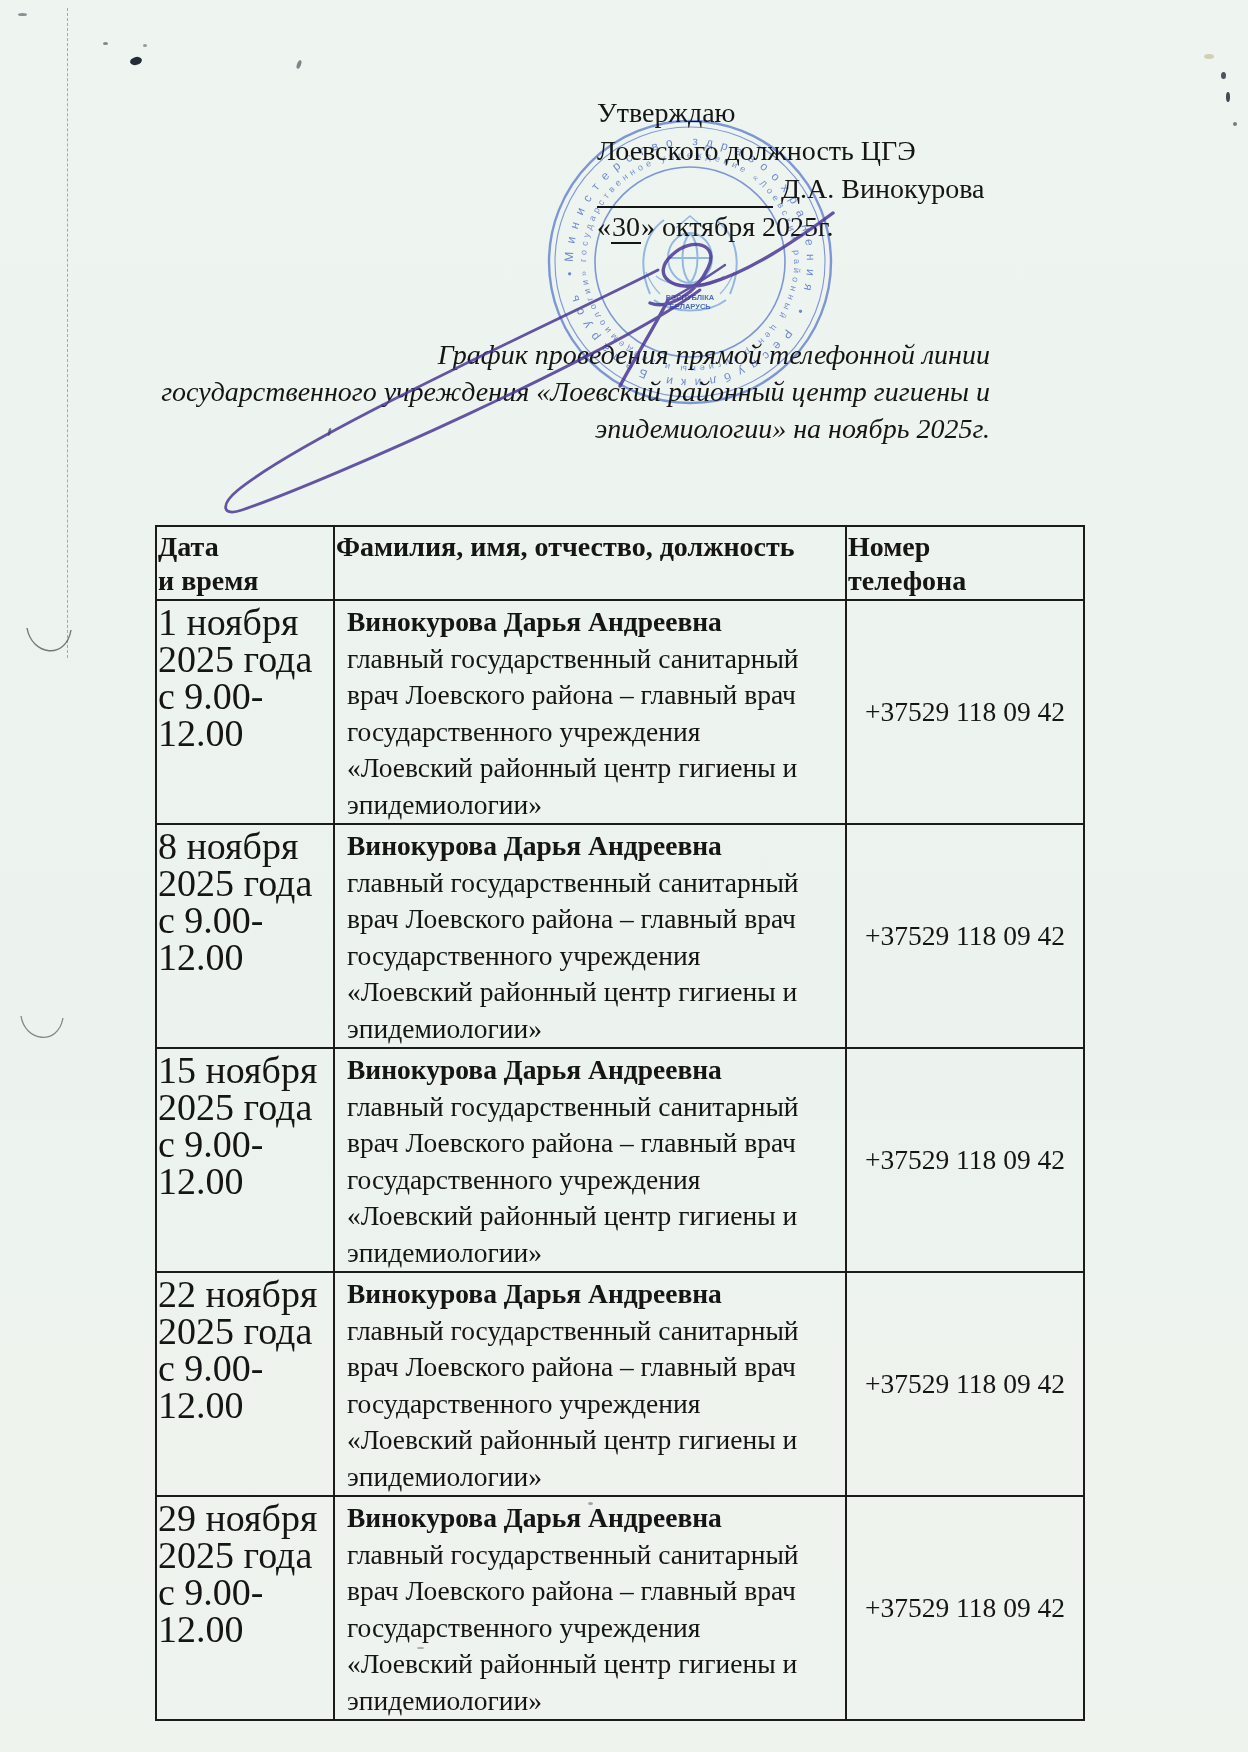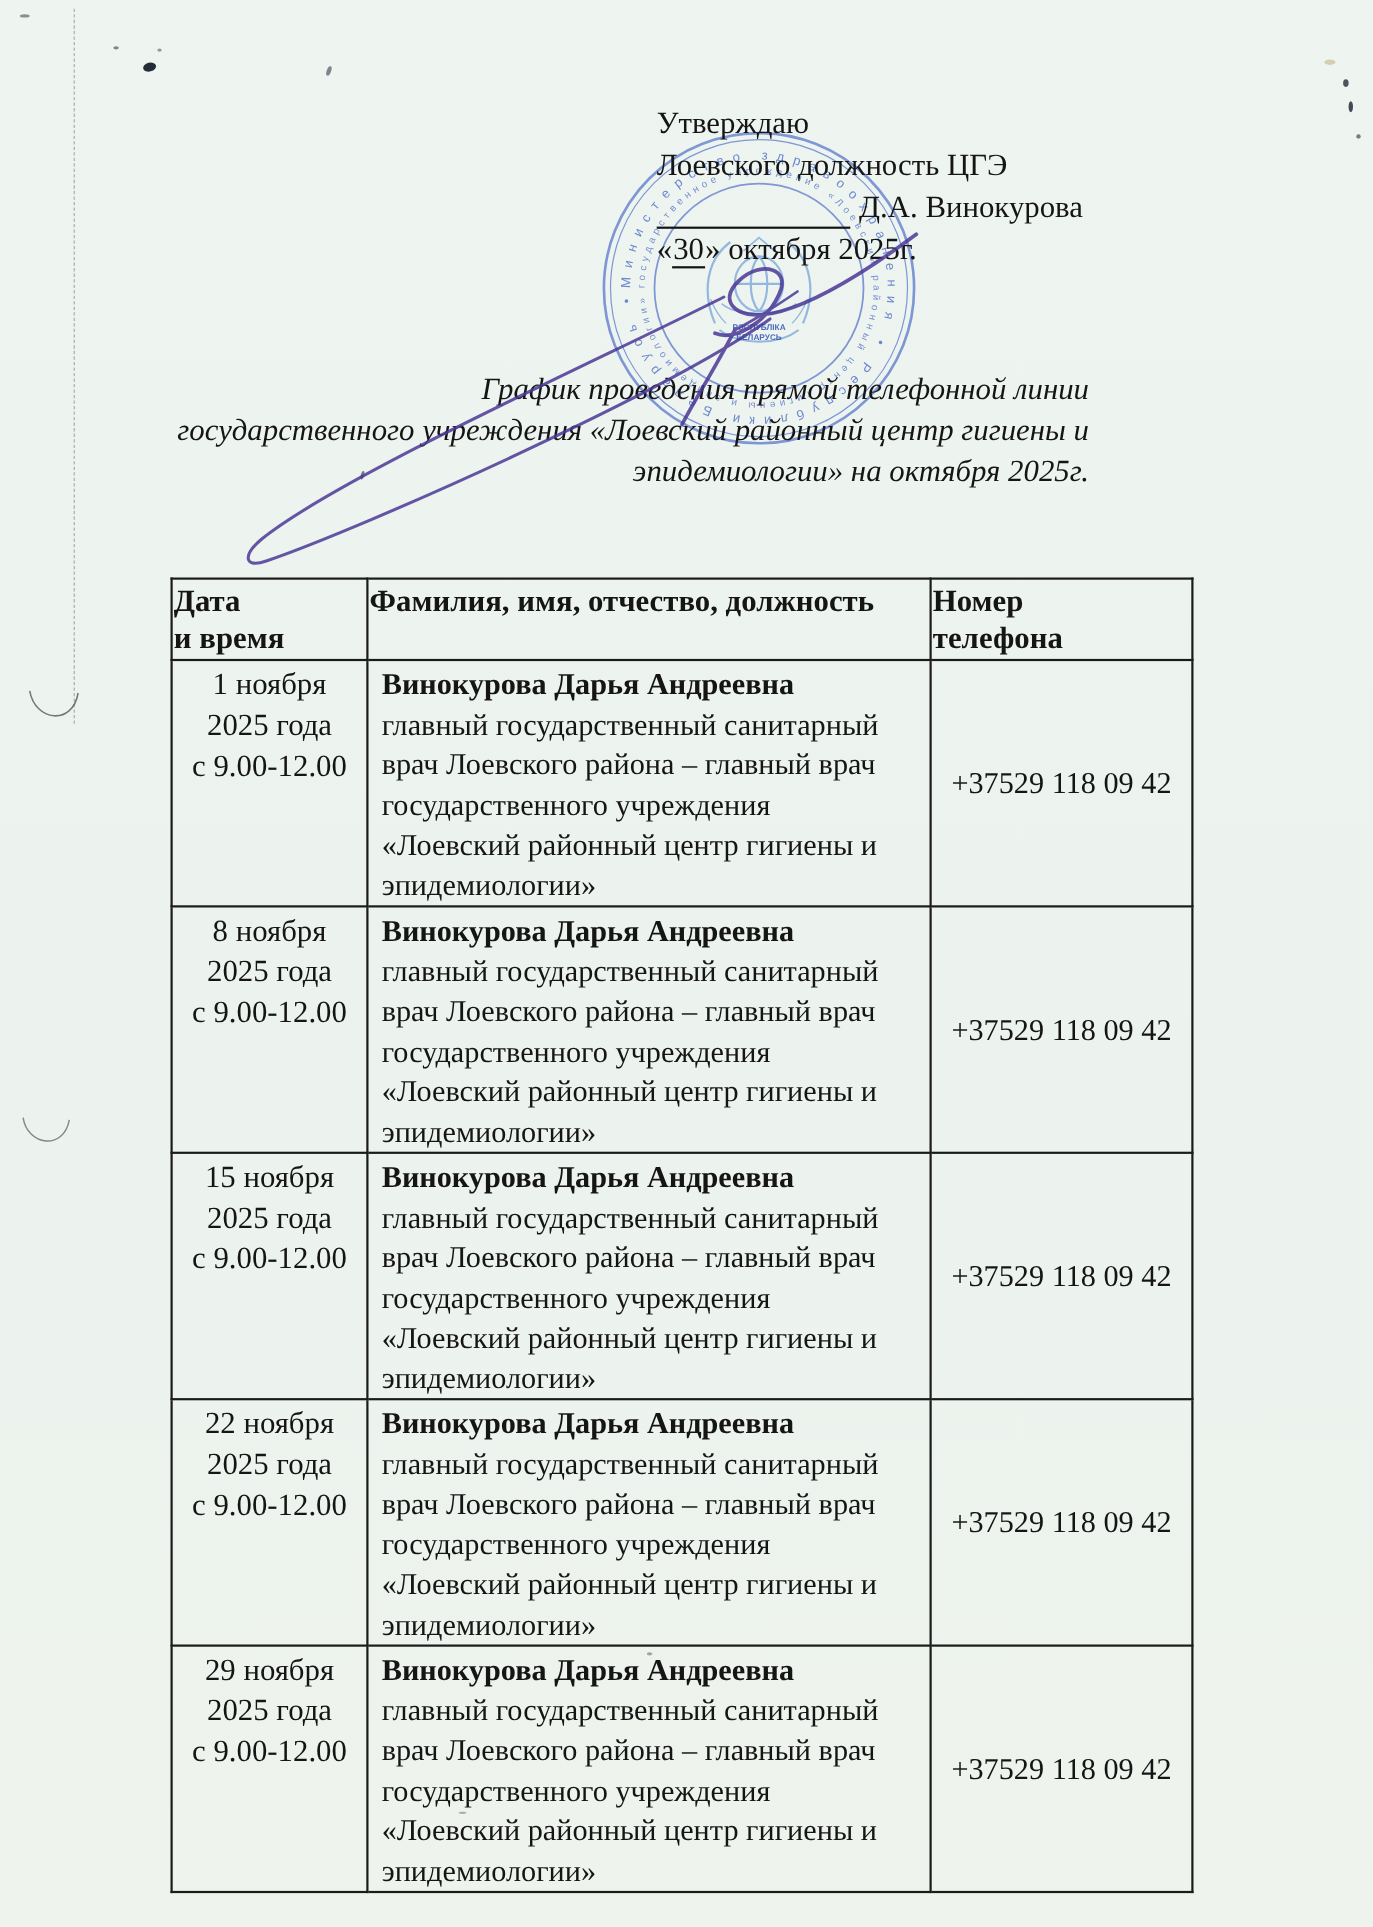--- a/index.html
+++ b/index.html
@@ -22,21 +22,21 @@
   
   .doc-title{position:absolute;left:138px;top:336px;width:852px;text-align:right;
     font-size:28px;line-height:37px;z-index:2;font-style:italic;}
   
   table.sched{position:absolute;left:155px;top:525px;width:928px;border-collapse:collapse;
     table-layout:fixed;z-index:2;}
   table.sched td,table.sched th{border:2px solid #1b1b1b;overflow:visible;}
   table.sched thead tr{height:66px;}
   table.sched tbody tr{height:199px;}
   th{font-size:28px;font-weight:bold;vertical-align:top;padding-top:3px;line-height:34px;text-align:left;}
-  td.c-date{text-align:center;vertical-align:top;font-size:28px;line-height:37px;padding-top:3px;}
+  td.c-date{vertical-align:top;font-size:38px;line-height:37px;padding-top:3px;}
   td.c-person{vertical-align:top;padding:3px 0 0 12px;font-size:27.5px;line-height:36.5px;}
   td.c-person div{white-space:nowrap;}
   .pname{font-weight:bold;}
   td.c-phone{text-align:center;vertical-align:middle;font-size:27.5px;white-space:nowrap;}
   
   .artifact{position:absolute;z-index:0;}
   .fold-line{left:67px;top:8px;height:650px;width:0;border-left:1px dashed rgba(85,100,92,.5);}
   .speck{background:#242c38;border-radius:50%;}
   .svg-mark{position:absolute;z-index:0;}
 </style>
@@ -110,21 +110,21 @@
     <span class="sign-line"></span><span>Д.А. Винокурова</span>
   </div>
   <div>
     <span>«</span><span class="u-day">30</span><span>» октября 2025г.</span>
   </div>
 </div>
 
 <div class="doc-title">
   <div>График проведения прямой телефонной линии</div>
   <div>государственного учреждения «Лоевский районный центр гигиены и</div>
-  <div>эпидемиологии» на октября 2025г.</div>
+  <div>эпидемиологии» на ноябрь 2025г.</div>
 </div>
 
 <table class="sched">
   <colgroup>
     <col style="width:178px">
       <col style="width:512px">
       <col style="width:238px">
   </colgroup>
   <thead>
     <tr>

